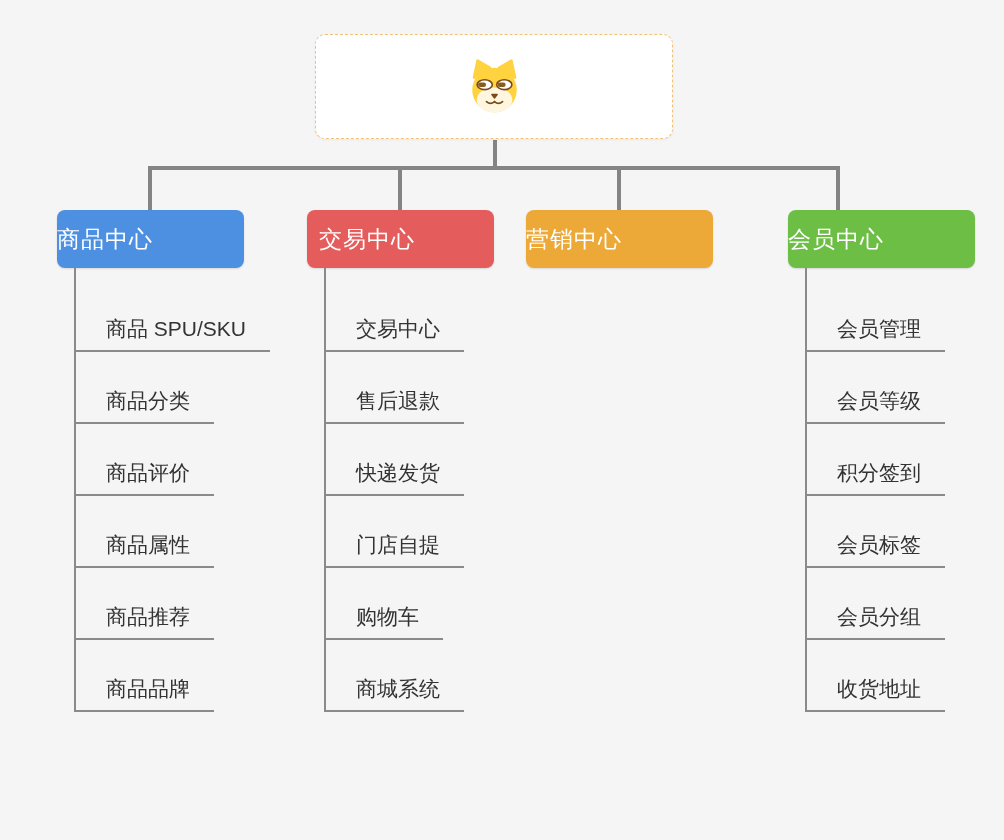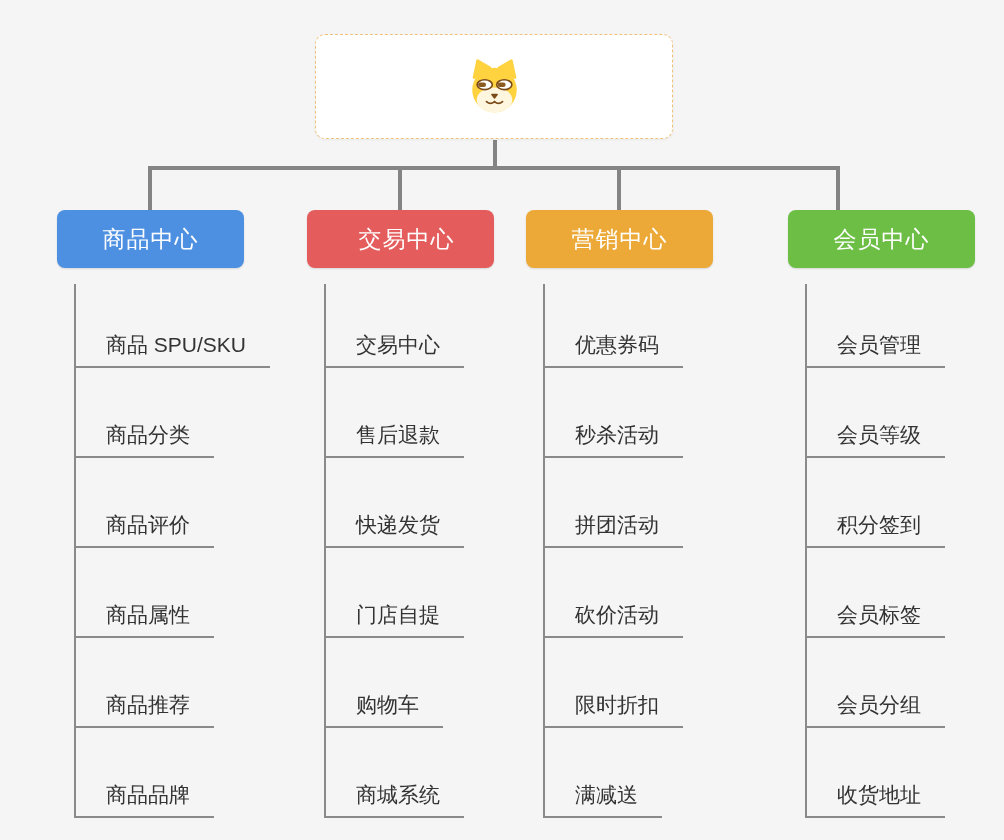--- a/index.html
+++ b/index.html
@@ -51,43 +51,43 @@
   .col-0 { left: 57px; }
   .col-1 { left: 307px; }
   .col-2 { left: 526px; }
   .col-3 { left: 788px; }
 
   .branch-header {
     width: 187px; height: 58px;
     border-radius: 8px;
     display: flex;
     align-items: center;
-    justify-content: center;
+    justify-content: flex-start;
     cursor: pointer;
     box-shadow: 0 1px 2px rgba(0,0,0,0.12);
   }
   .branch-label {
     color: #ffffff;
     font-size: 23px;
     letter-spacing: 1px;
     white-space: nowrap;
   }
 
   .items {
     margin-left: 17px;
     border-left: 2px solid #8a8a8a;
     width: -moz-fit-content;
     width: fit-content;
   }
   .item {
-    height: 90px;
+    height: 72px;
     display: flex;
     align-items: flex-end;
   }
-  .item:first-child { height: 84px; margin-top: 16px; }
+  .item:first-child { height: 84px; }
   .item-label {
     display: inline-block;
     border-bottom: 2px solid #8a8a8a;
     padding: 0 24px 7px 30px;
     font-size: 21px;
     color: #333333;
     white-space: nowrap;
     cursor: pointer;
   }
 </style>
@@ -169,40 +169,20 @@
       <div class="item">
           <span class="item-label">商城系统</span>
         </div>
     </div>
   </div>
 
   <div class="column col-2">
     <div class="branch-header" style="background-color: rgb(236, 169, 55);">
       <span class="branch-label">营销中心</span>
     </div>
-    <div class="items">
-      <div class="item">
-          <span class="item-label">优惠券码</span>
-        </div>
-      <div class="item">
-          <span class="item-label">秒杀活动</span>
-        </div>
-      <div class="item">
-          <span class="item-label">拼团活动</span>
-        </div>
-      <div class="item">
-          <span class="item-label">砍价活动</span>
-        </div>
-      <div class="item">
-          <span class="item-label">限时折扣</span>
-        </div>
-      <div class="item">
-          <span class="item-label">满减送</span>
-        </div>
-    </div>
   </div>
 
   <div class="column col-3">
     <div class="branch-header" style="background-color: rgb(108, 190, 69);">
       <span class="branch-label">会员中心</span>
     </div>
     <div class="items">
       <div class="item">
           <span class="item-label">会员管理</span>
         </div>

